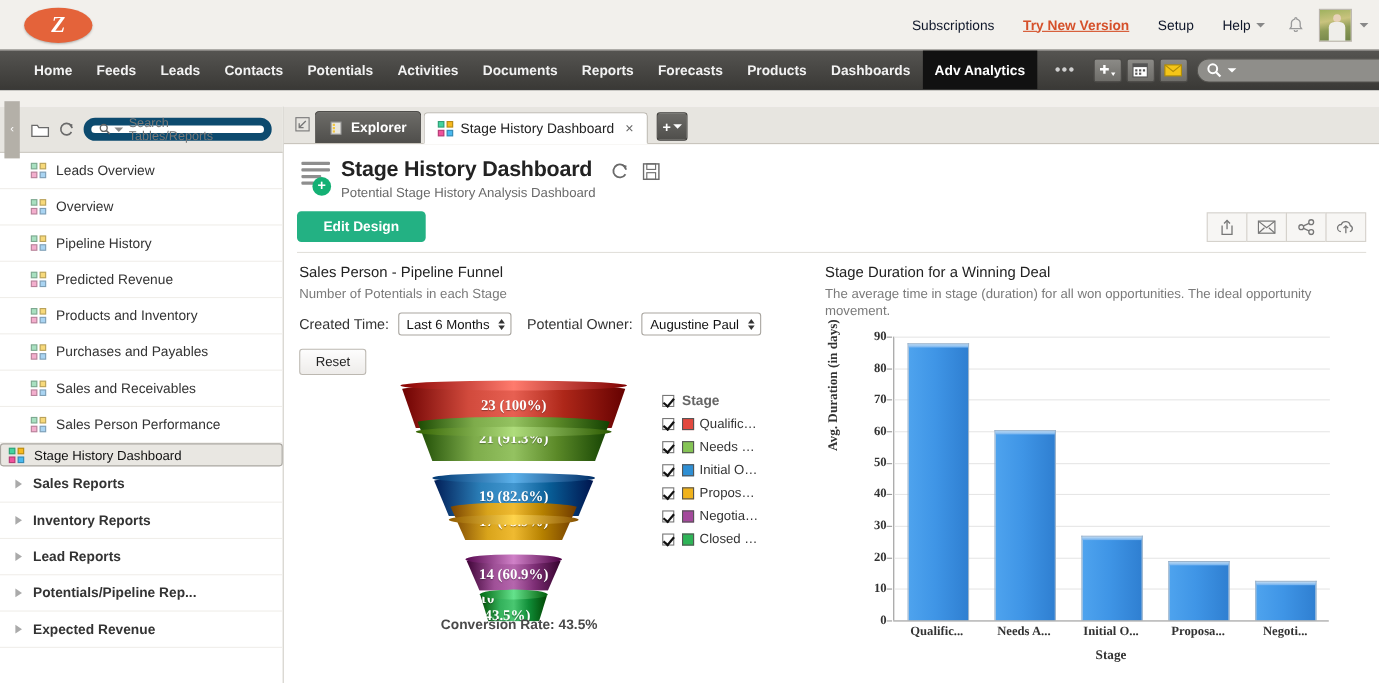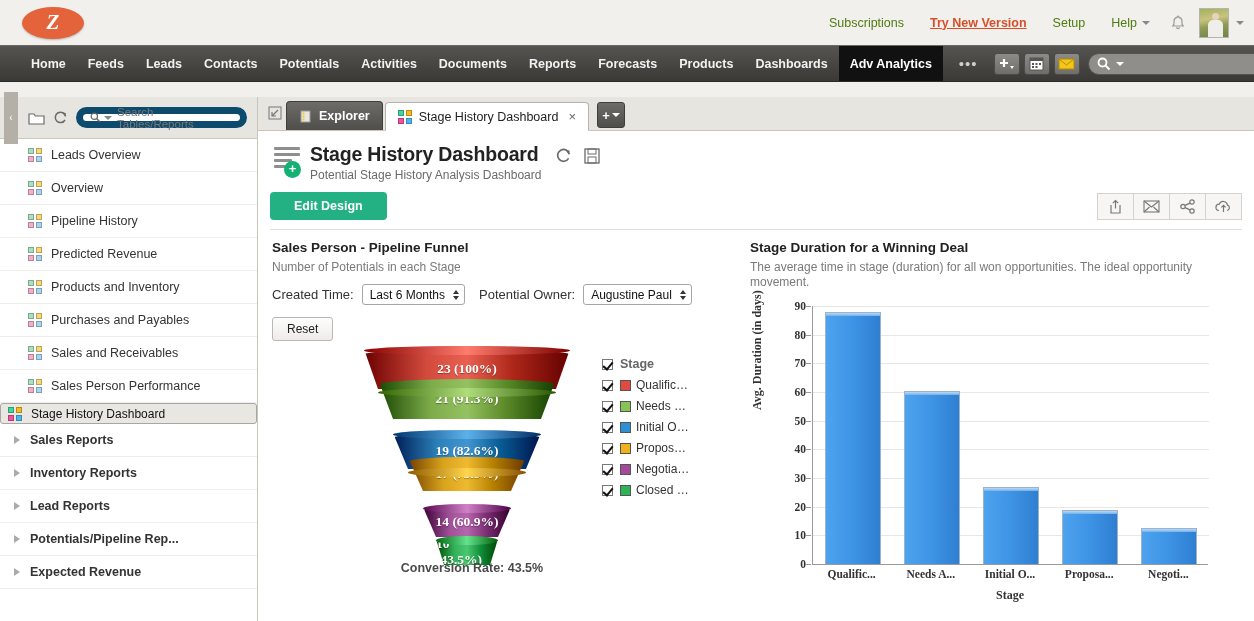--- a/index.html
+++ b/index.html
@@ -20,21 +20,21 @@
     margin-left:22px; width:62px; height:32px; border-radius:50%;
     background:#e4633a; display:flex; align-items:center; justify-content:center;
     box-shadow:0 1px 2px rgba(0,0,0,.25);
   }
   .logo span{
     color:#fff; font-family:"Liberation Serif", serif; font-weight:bold;
     font-size:21px; font-style:italic; line-height:1;
   }
   .topright{ margin-left:auto; display:flex; align-items:center; gap:0; padding-right:10px; }
   .topright a{
-    color:#4d7c0f; font-size:12.5px; text-decoration:none; padding:0 13px; white-space:nowrap;
+    color:#0f172a; font-size:12.5px; text-decoration:none; padding:0 13px; white-space:nowrap;
   }
   .topright a.alt{ color:#d5502a; text-decoration:underline; font-weight:bold; }
   .caret-d{
     display:inline-block; width:0; height:0; margin-left:5px; vertical-align:middle;
     border-left:4px solid transparent; border-right:4px solid transparent; border-top:4px solid #888;
   }
   .bell{ width:30px; display:flex; justify-content:center; align-items:center; }
   .bell svg{ display:block; }
   .avatar{
     width:30px; height:30px; margin-left:6px; border:1px solid #b9b4ab; overflow:hidden;
@@ -157,21 +157,21 @@
   .action-icons{ margin-left:auto; display:flex; }
   .act{
     width:37px; height:27px; border:1px solid #d5d2cc; background:#f7f6f4;
     display:flex; align-items:center; justify-content:center; margin-left:-1px;
   }
   .divider{ height:1px; background:#e2e0db; margin:9px 12px 0 12px; }
 
   .panes{ display:flex; padding:10px 0 0 0; }
   .pane-l{ width:478px; padding-left:14px; }
   .pane-r{ flex:1; padding-left:14px; }
-  .pane-title{ font-size:13.5px; font-weight:bold; color:#222; }
+  .pane-title{ font-size:13.5px; font-weight:normal; color:#222; }
   .pane-sub{ font-size:12px; color:#7a7a7a; margin-top:5px; line-height:15px; }
 
   .filters{ display:flex; align-items:center; gap:8px; margin-top:9px; font-size:13px; color:#333;}
   .sel{
     border:1px solid #a9a6a0; background:#fff; border-radius:3px; height:21px;
     display:flex; align-items:center; padding:0 5px 0 7px; font-size:12px; color:#111;
   }
   .spin{ display:flex; flex-direction:column; margin-left:8px; gap:2px; }
   .spin i{ width:0;height:0;border-left:3.5px solid transparent;border-right:3.5px solid transparent; }
   .spin .u{ border-bottom:4px solid #333; }

